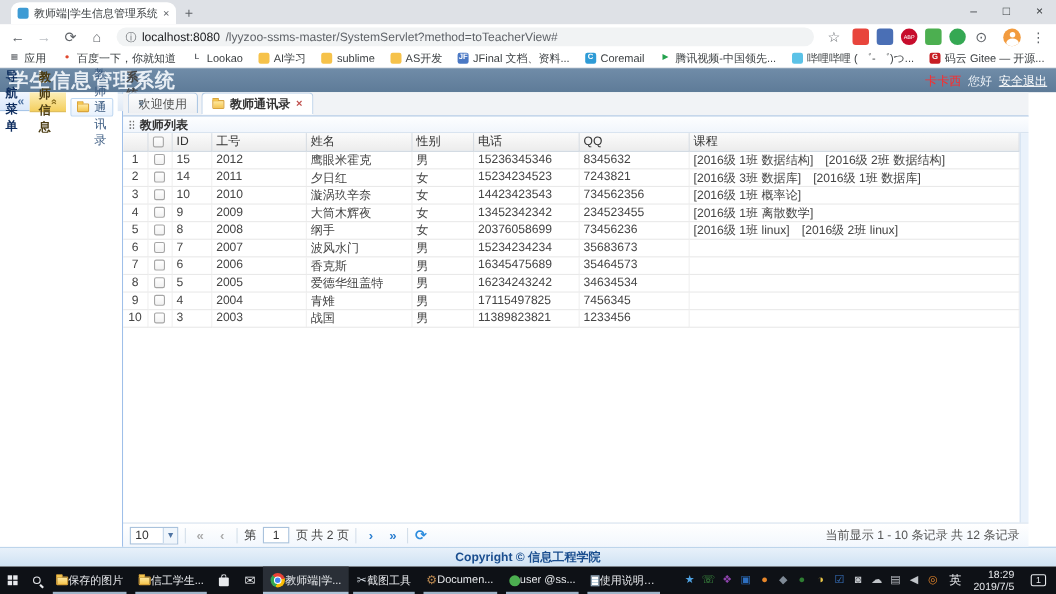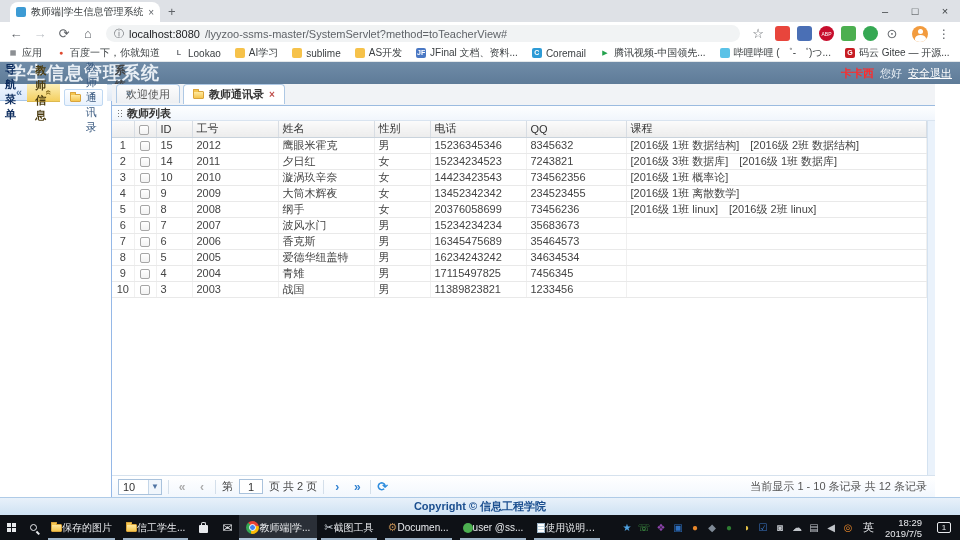--- a/index.html
+++ b/index.html
@@ -38,21 +38,21 @@
     padding:0 8px; gap:14px; overflow:hidden; }
   .bm { display:flex; align-items:center; gap:4px; white-space:nowrap; color:#3C4043; font-size:10px; }
   .bm-ico { width:10px; height:10px; border-radius:2px; font-size:7px; font-weight:bold; line-height:10px;
     text-align:center; flex:0 0 auto; }
 
   
   .app-header { height:22px; background:linear-gradient(#708CA8,#5E7B98); display:flex; align-items:center;
     padding:0 8px; color:#E9EFF5; }
   .app-title { font-size:18px; font-weight:bold; letter-spacing:1px; }
   .app-header-right { margin-left:auto; display:flex; align-items:center; gap:6px; font-size:11px; }
-  .app-user { color:#FF2B2B; font-weight:bold;margin-left:20px; }
+  .app-user { color:#FF2B2B; font-weight:normal;margin-left:20px; }
   .app-logout { color:#FFFFFF; text-decoration:underline; }
 
   
   .app-body { height:413px; display:flex; background:#fff; }
 
   .sidebar { width:112px; border-right:1px solid #95B8E7; display:flex; flex-direction:row; background:#fff; }
   .side-title { height:17px; background:linear-gradient(#EFF5FF,#DBE8FA); border-bottom:1px solid #A8C6E8;
     display:flex; align-items:center; padding:0 5px; color:#0E2D5F; font-weight:bold; }
   .side-title .chev { margin-left:auto; color:#4F74A3; font-size:11px; }
   .acc-group { height:18px; background:linear-gradient(#FCEFB9,#F4CF5F); border-bottom:1px solid #DDB94E;

